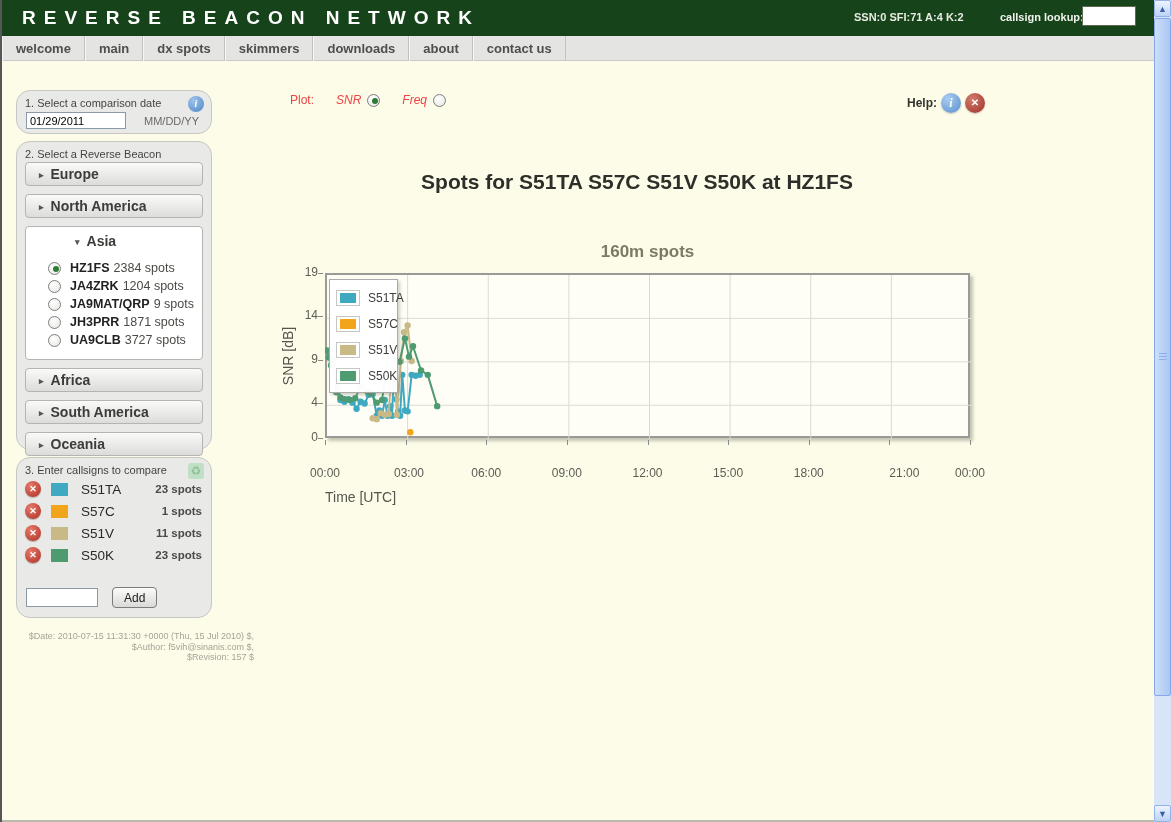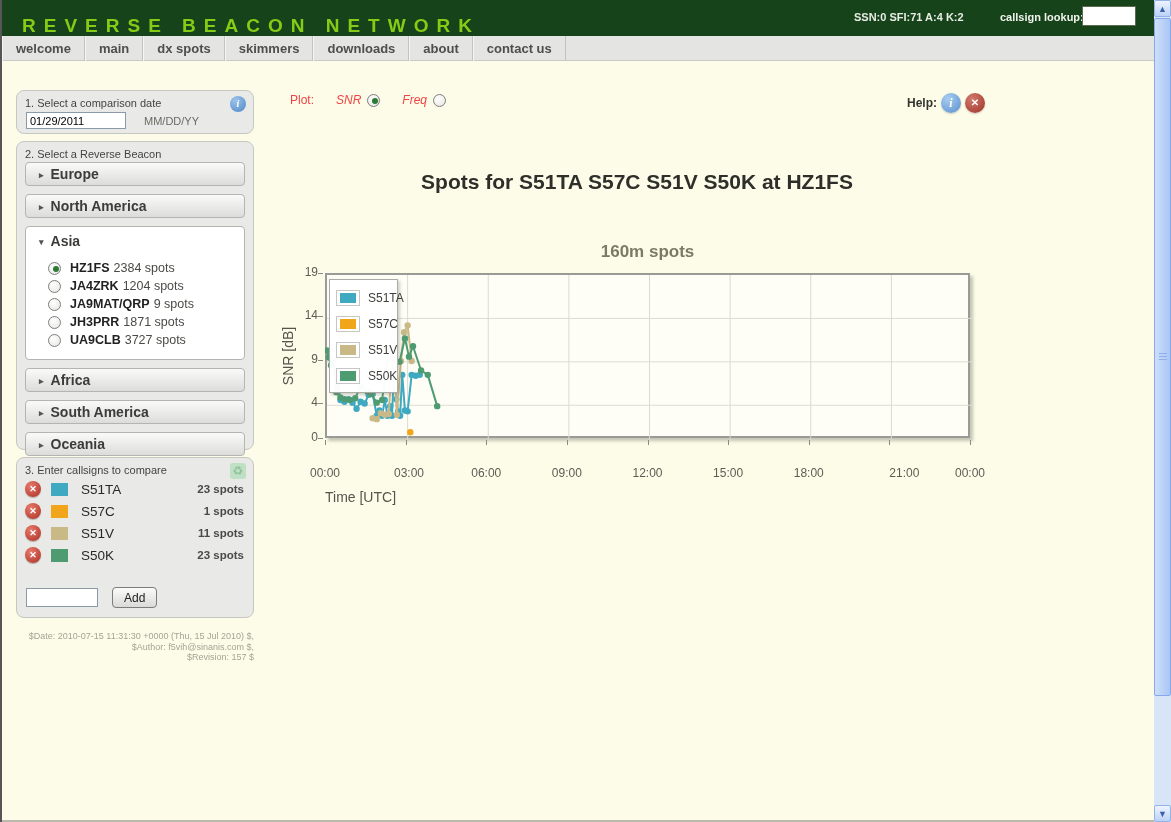--- a/index.html
+++ b/index.html
@@ -2,46 +2,46 @@
 <html><head>
 <meta charset="utf-8">
 <style>
   * { margin:0; padding:0; box-sizing:border-box; }
   html,body { width:1171px; height:822px; overflow:hidden; }
   body { font-family:"Liberation Sans", sans-serif; background:#fcfce9; position:relative; }
   #page { position:absolute; left:0; top:0; width:1154px; height:822px; background:#fcfce9; border-left:2px solid #565656; }
 
   
   #header { position:absolute; left:0; top:0; width:1154px; height:36px; background:#16431a; }
-  #logo { position:absolute; left:20px; top:7px; color:#84cc16; font-size:19px; font-weight:bold; letter-spacing:8px; white-space:nowrap;margin-top:8px; }
+  #logo { position:absolute; left:20px; top:7px; color:#ffffff; font-size:19px; font-weight:bold; letter-spacing:8px; white-space:nowrap; }
   #hdr-stats { position:absolute; left:852px; top:11px; color:#e8ece4; font-size:11px; font-weight:bold; }
   #lookup-label { position:absolute; left:998px; top:11px; color:#f0f3ec; font-size:11px; font-weight:bold; }
   #lookup-input { position:absolute; left:1080px; top:6px; width:54px; height:20px; border:1px solid #5a6c50; background:#fff; font-size:11px; padding:0 3px; }
 
   
   #nav { position:absolute; left:0; top:36px; width:1154px; height:25px; background:#e4e4e2; border-bottom:1px solid #c9c9c5; }
   .nav-tab { display:inline-block; height:25px; line-height:25px; padding:0 13px; font-size:13px; font-weight:bold; color:#4e4e4e; border-right:1px solid #c2c2be; border-left:1px solid #f5f5f3; cursor:pointer; }
 
   
-  .side-box { position:absolute; left:14px; width:238px; background:#e9e9e7; border:1px solid #c6c6c2; border-radius:8px; }
+  .side-box { position:absolute; left:14px; width:196px; background:#e9e9e7; border:1px solid #c6c6c2; border-radius:14px; }
   #box-date { top:90px; height:44px; }
   #box-beacon { top:141px; height:309px; }
   #box-compare { top:457px; height:161px; }
   .box-title { font-size:11px; color:#44443f; padding:6px 8px 2px 8px; }
   #date-input { position:absolute; left:9px; top:21px; width:100px; height:17px; border:1px solid #8a9aa8; font-size:11px; padding:0 3px; background:#fff; }
   #date-format { position:absolute; left:127px; top:24px; font-size:11px; color:#6b6b65; }
   .info-badge { position:absolute; right:7px; top:5px; width:16px; height:16px; border-radius:50%;
     background:radial-gradient(circle at 35% 28%, #9cc3ec, #4f86c6); color:#fff; font-size:10px; font-weight:bold;
     font-family:"Liberation Serif", serif; font-style:italic; text-align:center; line-height:16px; }
 
   .region-bar { margin:0 8px 8px 8px; height:24px; line-height:23px; border:1px solid #b4b4b0; border-radius:4px;
     background:linear-gradient(#fafaf8, #dcdcda); font-size:14px; font-weight:bold; color:#3c3c38; padding-left:13px; cursor:pointer; }
   .region-arrow { font-size:9px; color:#555; margin-right:7px; vertical-align:1px; }
   .region-panel { margin:0 8px 8px 8px; background:#fff; border:1px solid #b4b4b0; border-radius:4px; padding-bottom:10px; }
-  .region-panel .panel-head { padding:6px 0 10px 13px; font-size:14px; font-weight:bold; color:#3c3c38; cursor:pointer; }
+  .region-panel .panel-head { padding:6px 0 10px 13px; font-size:14px; font-weight:bold; color:#3c3c38; cursor:pointer;margin-left:36px; }
   .beacon-row { display:flex; align-items:center; padding:2px 4px 2px 22px; font-size:12.5px; color:#333; cursor:pointer; }
   .radio { display:inline-block; width:13px; height:13px; border-radius:50%; border:1px solid #7e7e7a;
     background:radial-gradient(circle at 40% 35%, #ffffff, #e4e4e2); position:relative; flex:0 0 auto; }
   .radio.sel::after { content:""; position:absolute; left:3.5px; top:3.5px; width:6px; height:6px; border-radius:50%; background:#2c7a34; }
   .bcall { font-weight:bold; color:#222; margin-left:9px; }
   .bspots { color:#4a4a46; margin-left:4px; }
 
   .recycle-badge { position:absolute; right:7px; top:5px; width:16px; height:16px; border-radius:3px;
     background:#bfe0c4; color:#8fbf97; font-size:12px; text-align:center; line-height:16px; }
   .cs-row { display:flex; align-items:center; height:22px; padding:0 9px 0 8px; }

